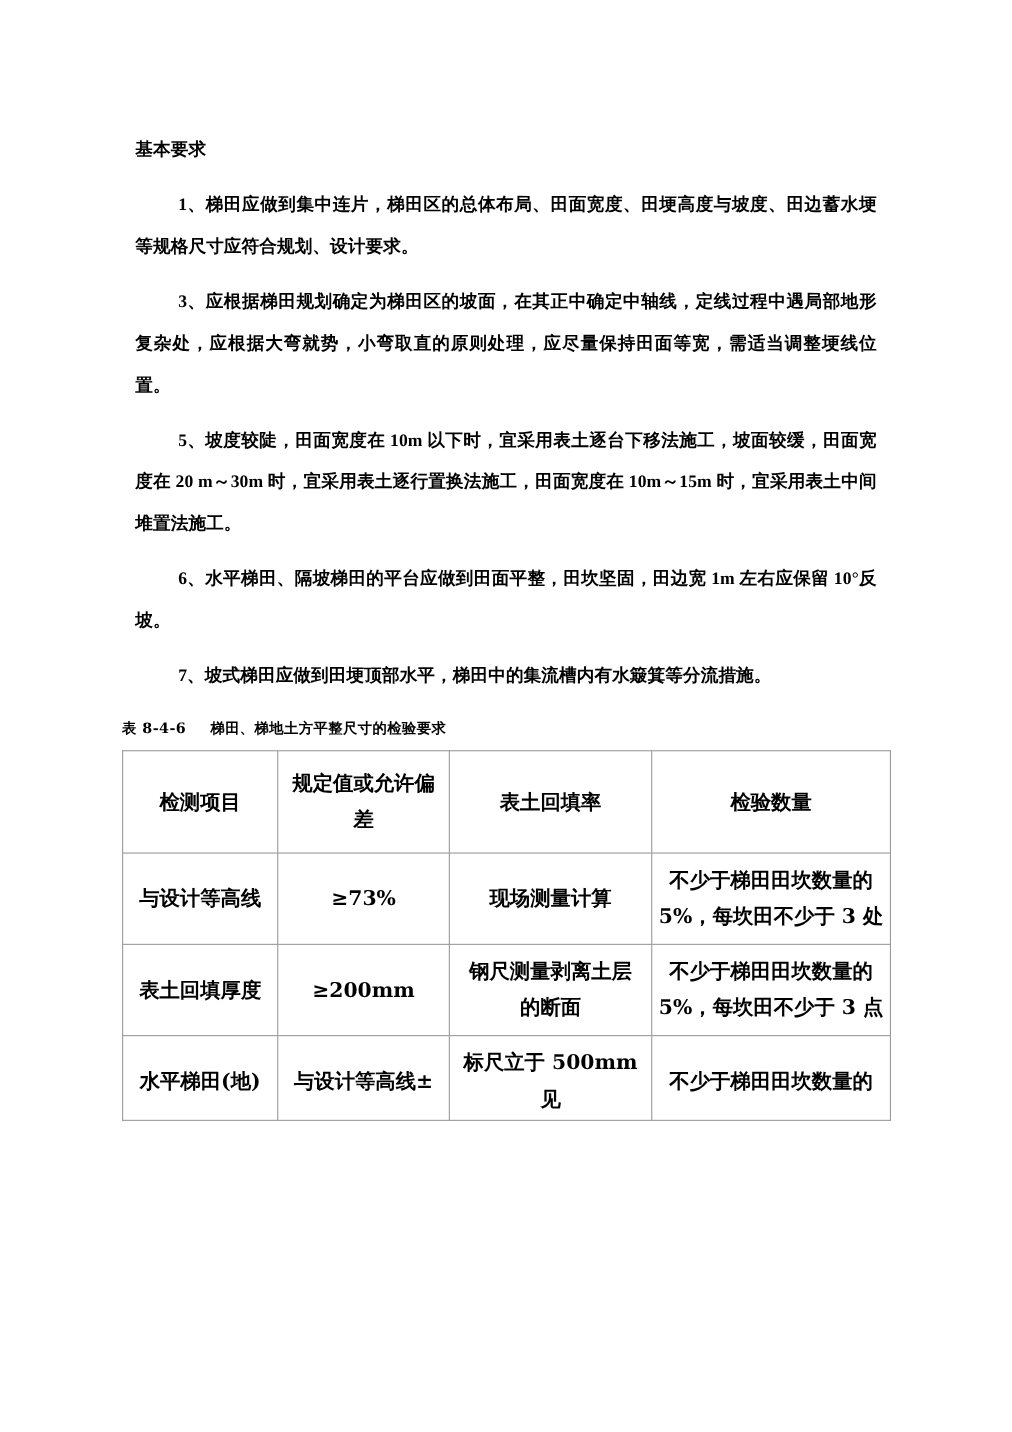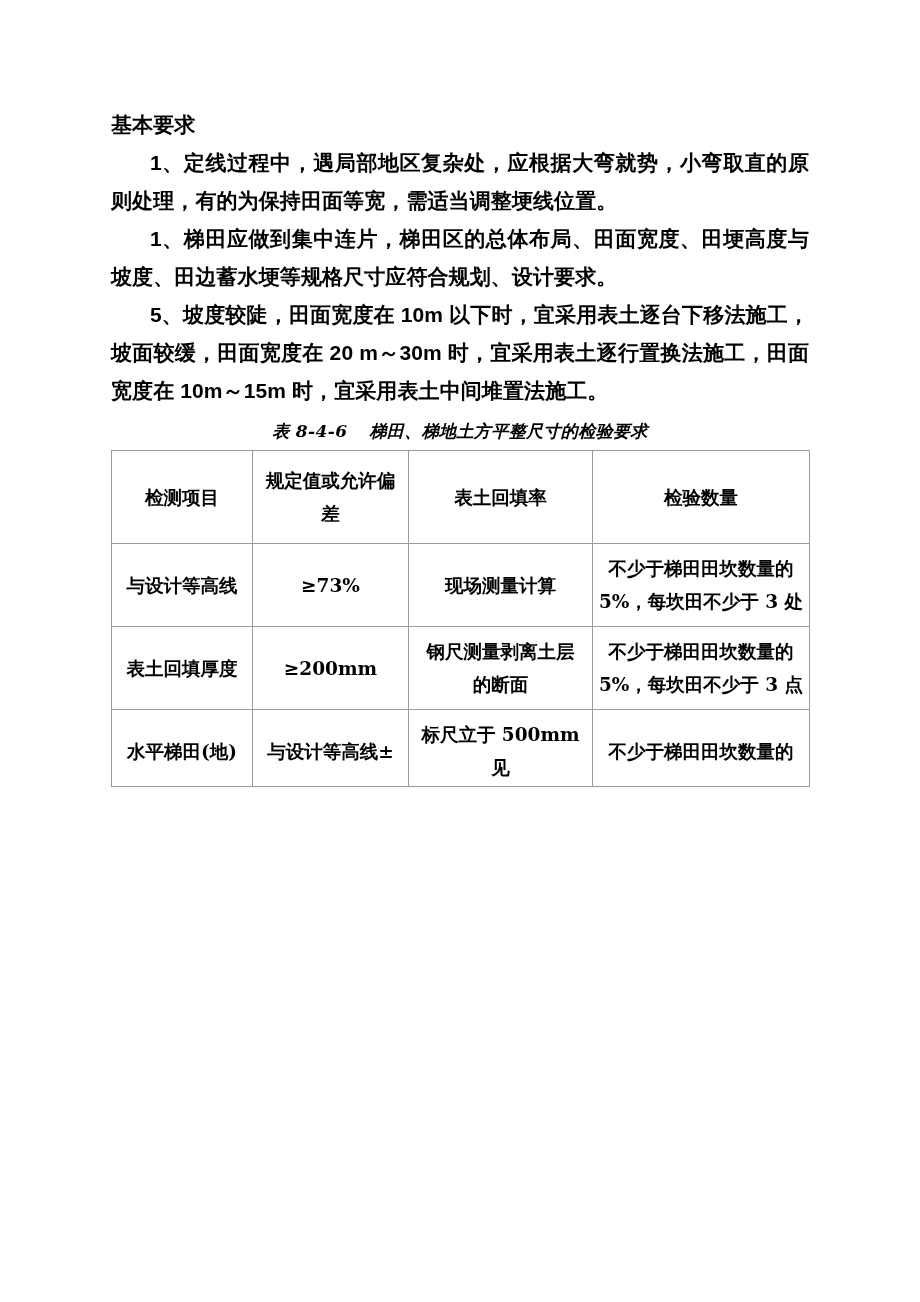--- a/index.html
+++ b/index.html
@@ -29,50 +29,48 @@
 
   .content {
     position: absolute;
     left: 111px;
     top: 106px;
     width: 698px;
   }
 
   
   .para {
-    font-size: 21px;
+    font-size: 16px;
     line-height: 38px;
     text-align: justify;
     text-justify: inter-ideograph;
     letter-spacing: 0.1px;
-    margin: 0;
+    margin: 12px;
     font-weight: 600;
-    font-family: Liberation Sans, sans-serif;
+    font-family: Liberation Serif, serif;
   }
   .para.heading {
     text-indent: 0;
     font-weight: 600;
   }
   .para.indent {
     text-indent: 39px;
   }
   .para.indent-sm {
     text-indent: 20px;
   }
 
   
   .table-caption {
-    font-size: 17px;
+    font-size: 13px;
     line-height: 34px;
     font-weight: 700;
-    text-align: center;
     margin: 4px 0 2px 0;
     letter-spacing: 0.4px;
     font-family: "DejaVu Serif", "Liberation Serif", serif;
-    font-style: italic;
   }
   .table-caption .cap-gap {
     display: inline-block;
     width: 22px;
   }
 
   
   table.spec-table {
     border-collapse: collapse;
     width: 698px;
@@ -114,29 +112,31 @@
   }
 </style>
 </head>
 <body>
 
 <div class="page">
   <div class="content">
 
     <p class="para heading">基本要求</p>
 
-    <p class="para indent">1、定线过程中，遇局部地区复杂处，应根据大弯就势，小弯取直的原则处理，有的为保持田面等宽，需适当调整埂线位置。</p>
 
     <p class="para indent">1、梯田应做到集中连片，梯田区的总体布局、田面宽度、田埂高度与坡度、田边蓄水埂等规格尺寸应符合规划、设计要求。</p>
 
+    <p class="para indent">3、应根据梯田规划确定为梯田区的坡面，在其正中确定中轴线，定线过程中遇局部地形复杂处，应根据大弯就势，小弯取直的原则处理，应尽量保持田面等宽，需适当调整埂线位置。</p>
 
 
     <p class="para indent">5、坡度较陡，田面宽度在 10m 以下时，宜采用表土逐台下移法施工，坡面较缓，田面宽度在 20 m～30m 时，宜采用表土逐行置换法施工，田面宽度在 10m～15m 时，宜采用表土中间堆置法施工。</p>
 
+    <p class="para indent">6、水平梯田、隔坡梯田的平台应做到田面平整，田坎坚固，田边宽 1m 左右应保留 10°反坡。</p>
 
+    <p class="para indent">7、坡式梯田应做到田埂顶部水平，梯田中的集流槽内有水簸箕等分流措施。</p>
 
 
 
     <div class="table-caption">
       <span>表 8-4-6</span><span class="cap-gap"></span><span>梯田、梯地土方平整尺寸的检验要求</span>
     </div>
 
     <table class="spec-table">
       <colgroup>
         <col class="c0">

